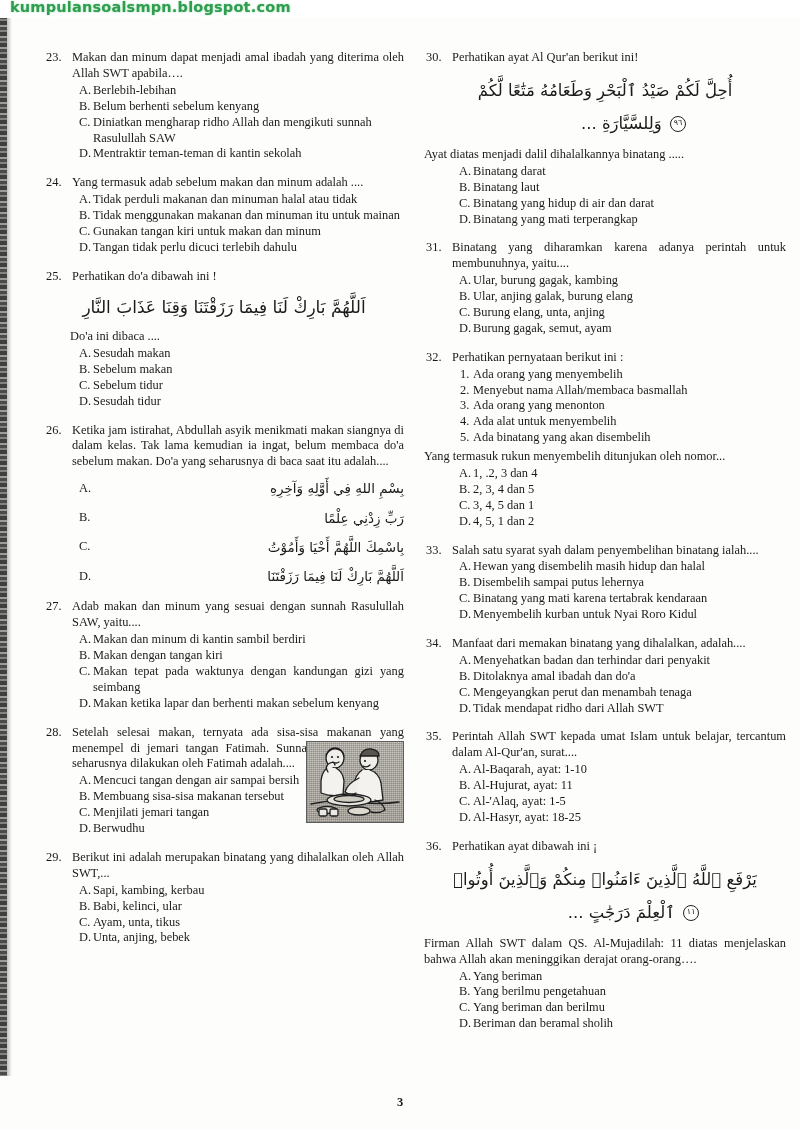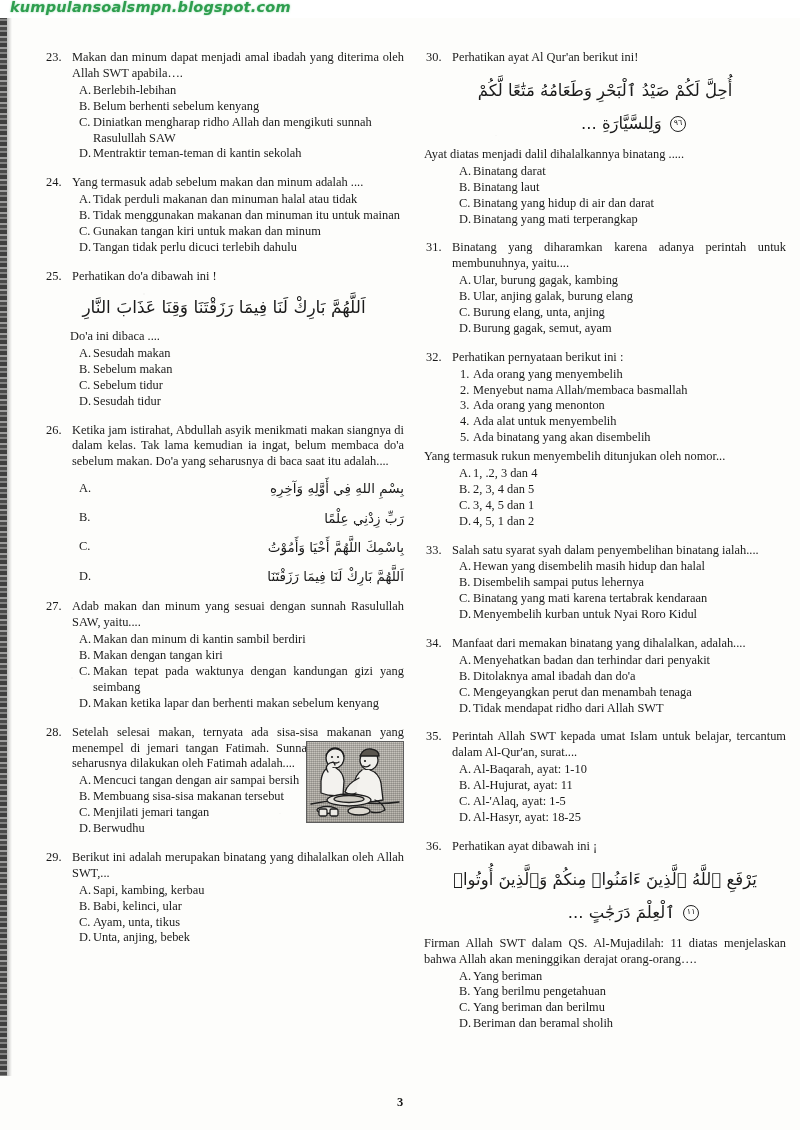--- a/index.html
+++ b/index.html
@@ -60,21 +60,20 @@
   }
 
   
   #watermark {
     position: absolute;
     left: 0; top: 0;
     width: 800px;
     height: 18px;
     background: #ffffff;
     z-index: 5;
-    font-style: italic;
   }
   #watermark .wm-text {
     position: absolute;
     left: 10px;
     top: -1px;
     font-family: "DejaVu Sans", sans-serif;
     font-weight: bold;
     font-size: 14.5px;
     letter-spacing: .2px;
     color: #2f9e4f;

